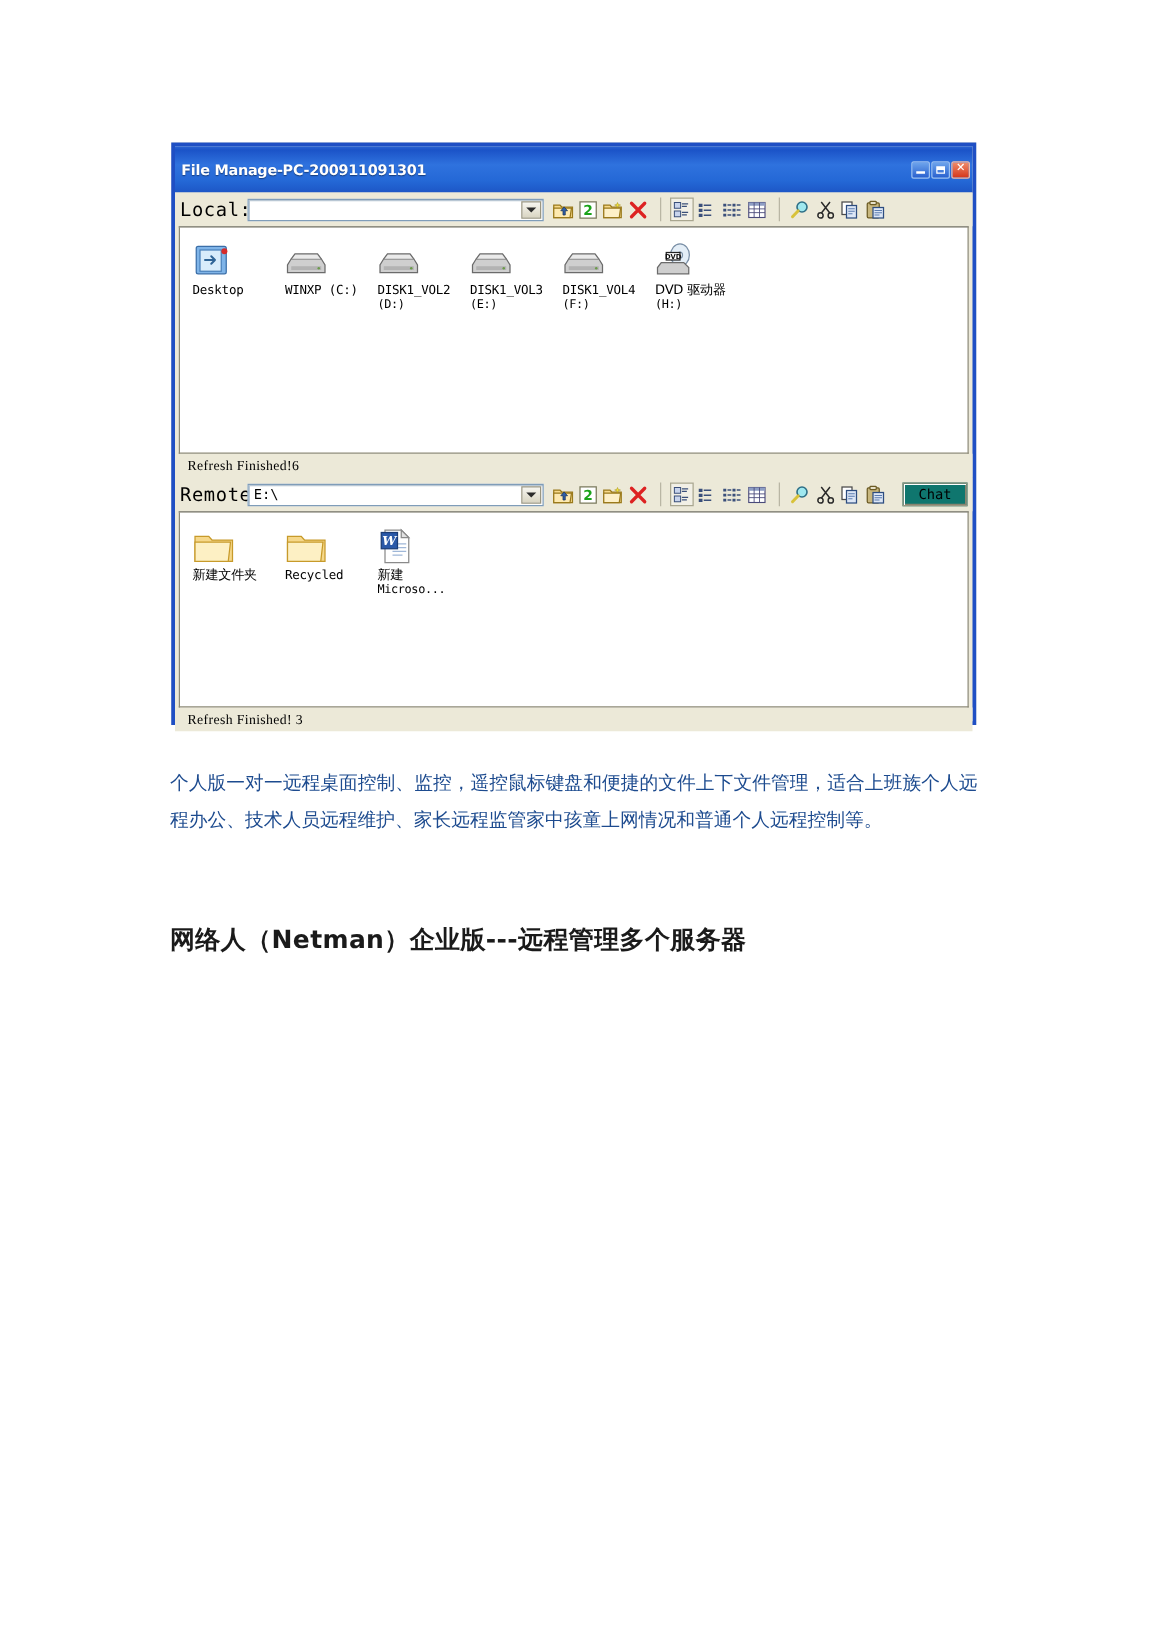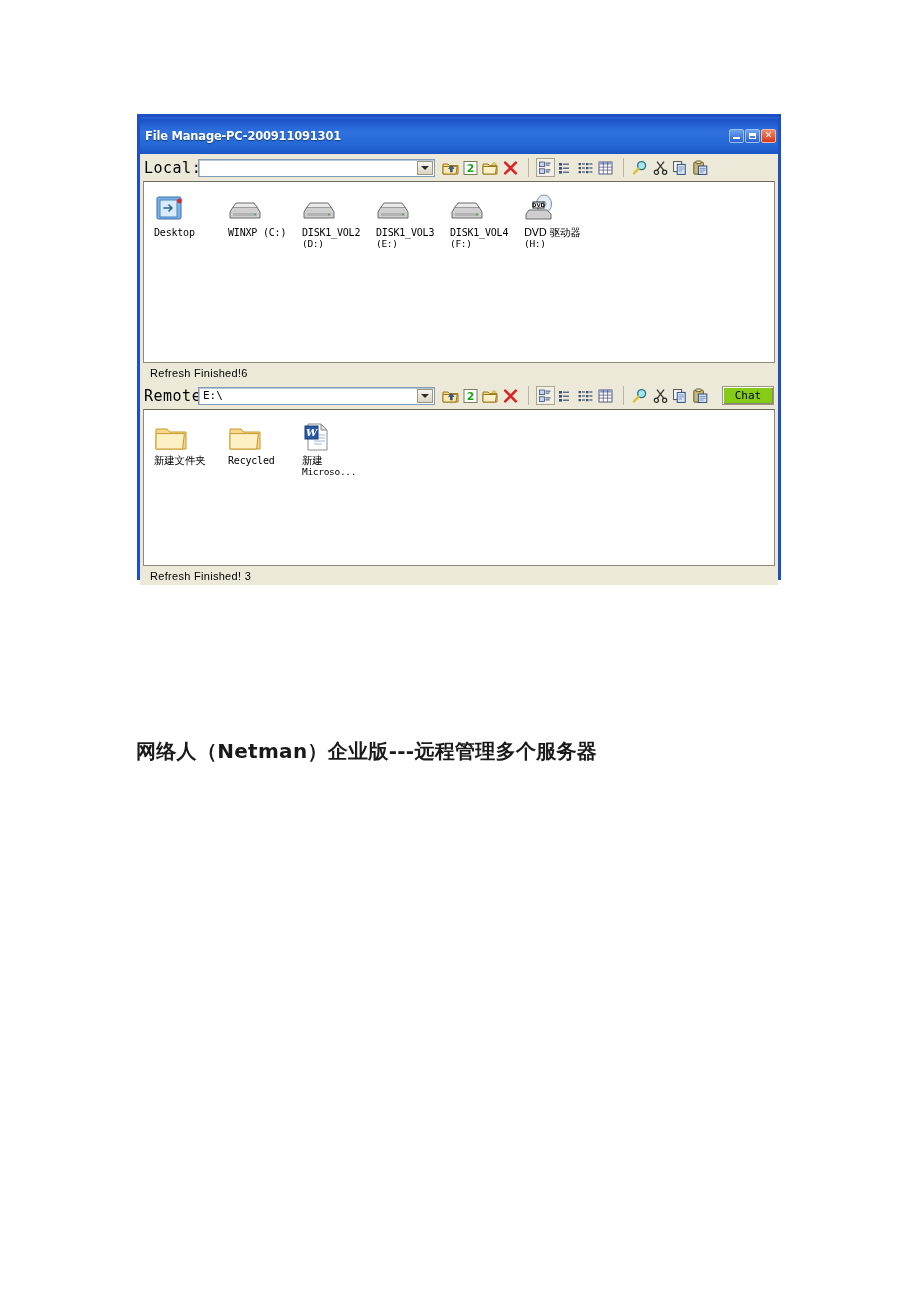--- a/index.html
+++ b/index.html
@@ -81,21 +81,21 @@
   .tbgroup.sep{margin-left:8px;padding-left:7px;border-left:1px solid #b9b6a4;}
   .tbtn{
     width:19px;height:19px;box-sizing:border-box;
     display:flex;align-items:center;justify-content:center;
     border:1px solid transparent;background:transparent;
   }
   .tbtn.framed{border:1px solid #a9a68f;background:#f2f0e6;}
   .tbtn svg{display:block;}
   .chatbtn{
     margin-left:12px;width:62px;height:19px;
-    background:#84cc16;border:1px solid #9a9681;
+    background:#0f766e;border:1px solid #9a9681;
     box-shadow:inset 1px 1px 0 #ffffff,inset -1px -1px 0 #87846f;
     display:flex;align-items:center;justify-content:center;
     font-family:"DejaVu Sans Mono",monospace;font-size:11px;color:#000;
     box-sizing:border-box;
   }
 
   .listarea{
     background:#ffffff;border:1px solid #8d8a77;border-top-color:#6e6c5d;
     margin:0 3px;box-sizing:border-box;overflow:hidden;position:relative;
   }
@@ -111,21 +111,21 @@
     font-family:"DejaVu Sans Mono",monospace;font-size:10px;color:#000;
     line-height:11px;margin-top:3px;letter-spacing:-0.2px;
     word-break:break-word;
   }
   .fitem .nm.cjk{font-family:"DejaVu Sans",sans-serif;font-size:10.5px;}
   .fitem .nm2{
     font-family:"DejaVu Sans Mono",monospace;font-size:9.5px;color:#000;
     line-height:11px;letter-spacing:-0.3px;
   }
   .status{
-    font-family:Liberation Sans, sans-serif;font-size:11px;color:#000;
+    font-family:Liberation Serif, serif;font-size:11px;color:#000;
     padding:4px 0 3px 10px;letter-spacing:.3px;background:#ece9d8;
   }
 
   
   .para{
     position:absolute;left:136px;width:646px;
     font-family:"DejaVu Serif",serif;
     color:#2b2b2b;
   }
   .para.lead{
@@ -547,15 +547,16 @@
             <div class="nm2">Microso...</div>
           </div>
 
         </div>
       </div>
 
       <div class="status">Refresh Finished! 3</div>
     </div>
   </div>
 
+  <div class="para lead">个人版一对一远程桌面控制、监控，遥控鼠标键盘和便捷的文件上下文件管理，适合上班族个人远程办公、技术人员远程维护、家长远程监管家中孩童上网情况和普通个人远程控制等。</div>
   <div class="heading">网络人（Netman）企业版---远程管理多个服务器</div>
 
 </div>
 
 </body></html>

